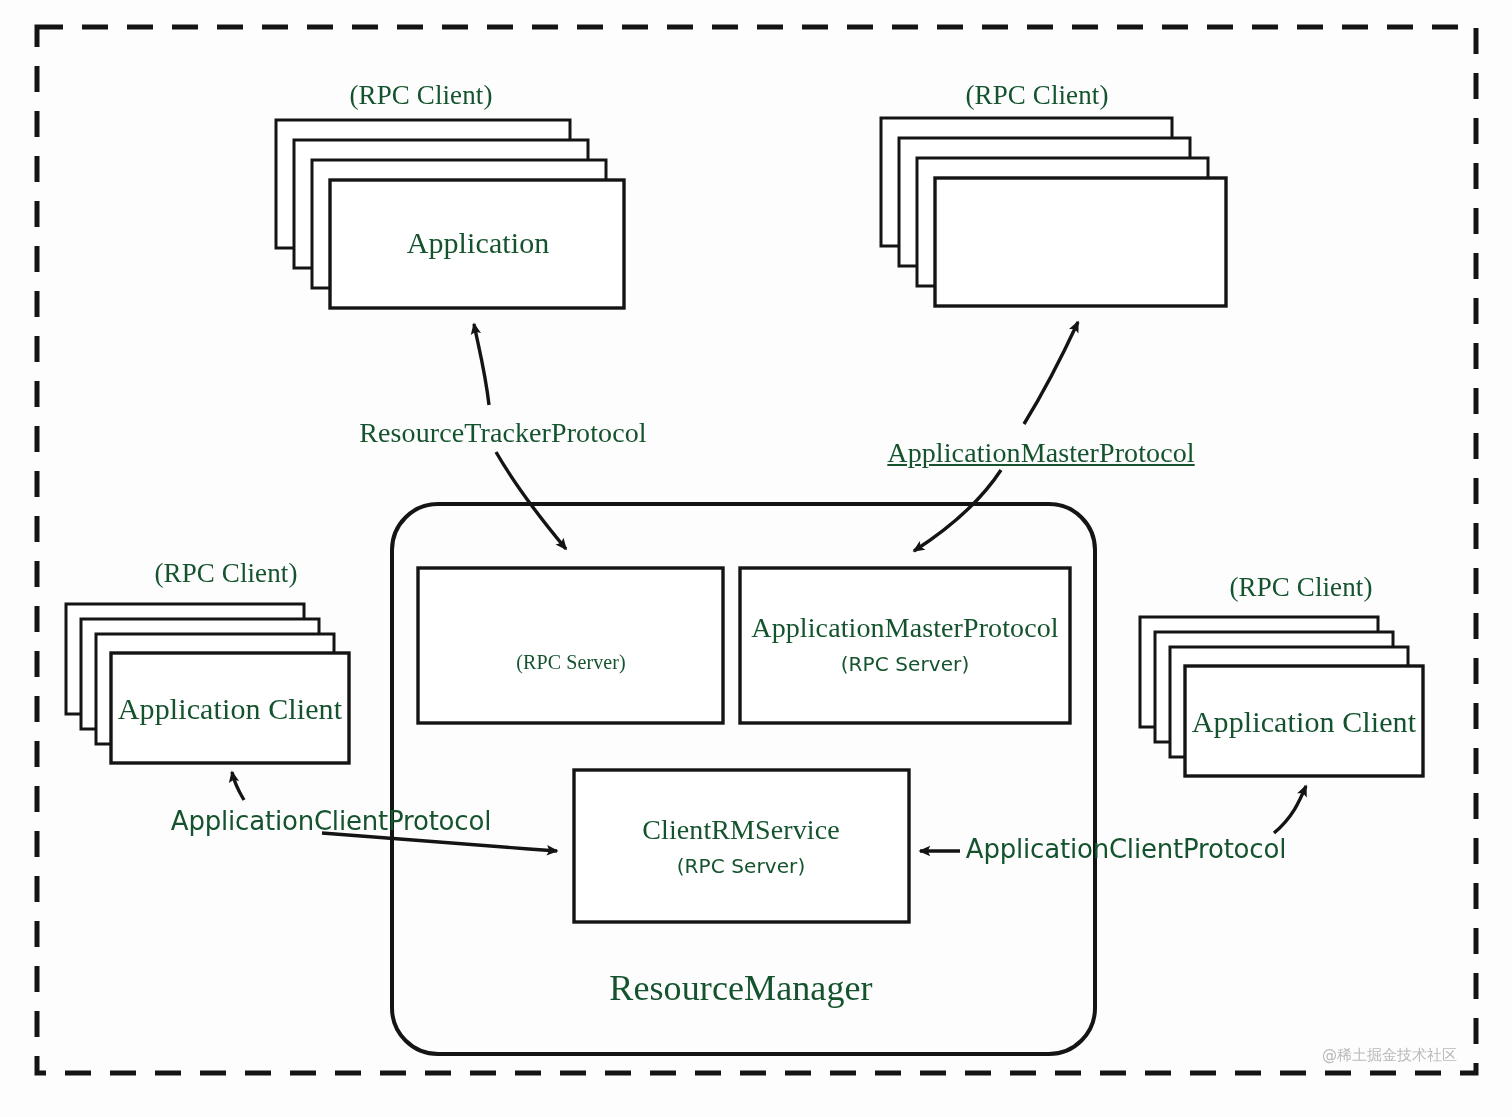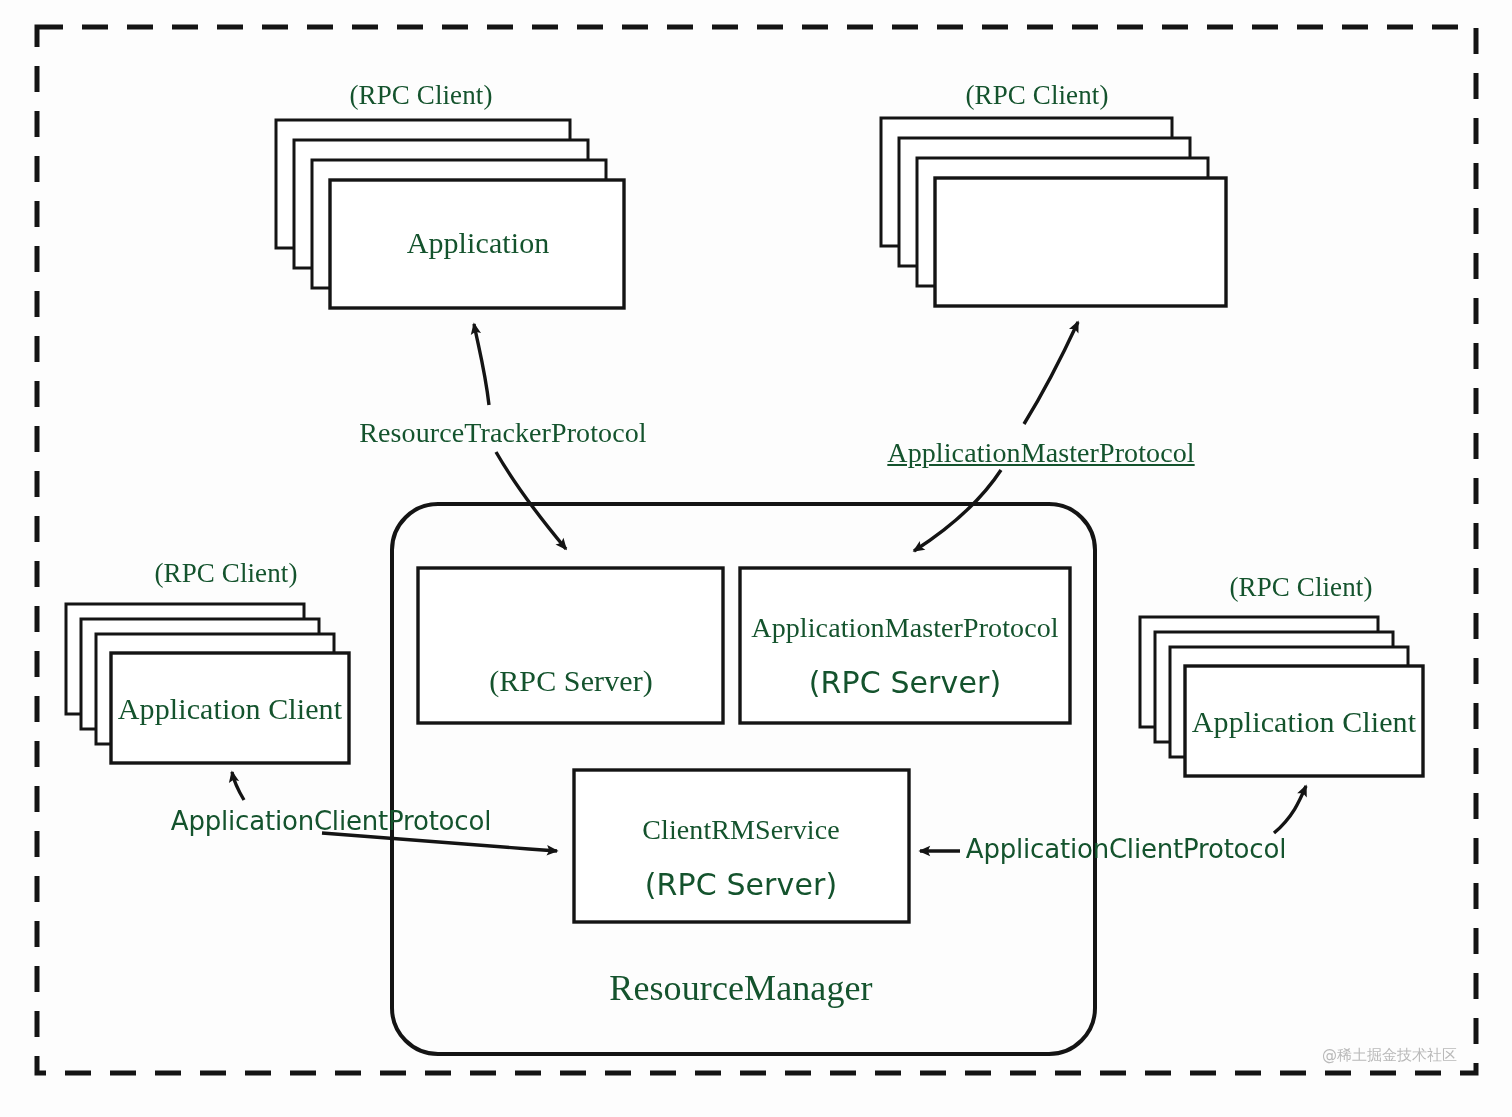--- a/index.html
+++ b/index.html
@@ -29,21 +29,21 @@
     white-space: nowrap;
     color: #14532d;
     letter-spacing: 0.1px;
   }
   .serif { font-family: "Liberation Serif", "DejaVu Serif", serif; }
   .sans  { font-family: "DejaVu Sans", "Liberation Sans", sans-serif; }
   .ctr { transform: translateX(-50%); text-align: center; }
   .rpc-client-cap { font-size: 27px; }
   .node-label { font-size: 30px; }
   .svc-label { font-size: 28px; }
-  .svc-sub { font-size: 30px; margin-top: 13px; }
+  .svc-sub { font-size: 20px; }
   .proto-serif { font-size: 28px; }
   .proto-sans { font-size: 26px; letter-spacing: -0.2px; }
   .rm-title { font-size: 36px; }
   .watermark {
     position: absolute;
     font-family: "DejaVu Sans", "Liberation Sans", sans-serif;
     font-size: 15px;
     color: #b9b9b9;
     white-space: nowrap;
   }

